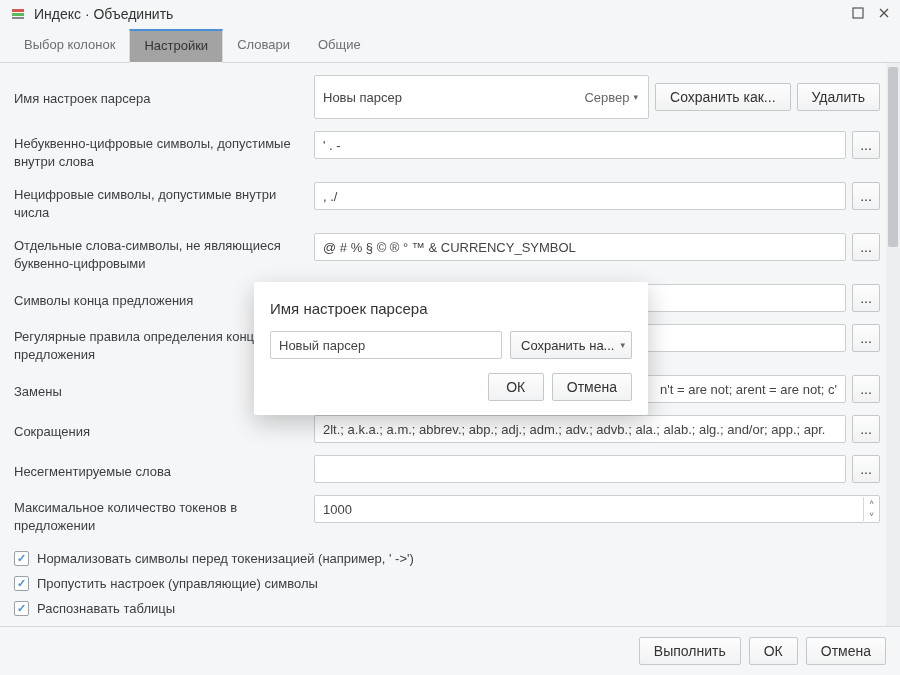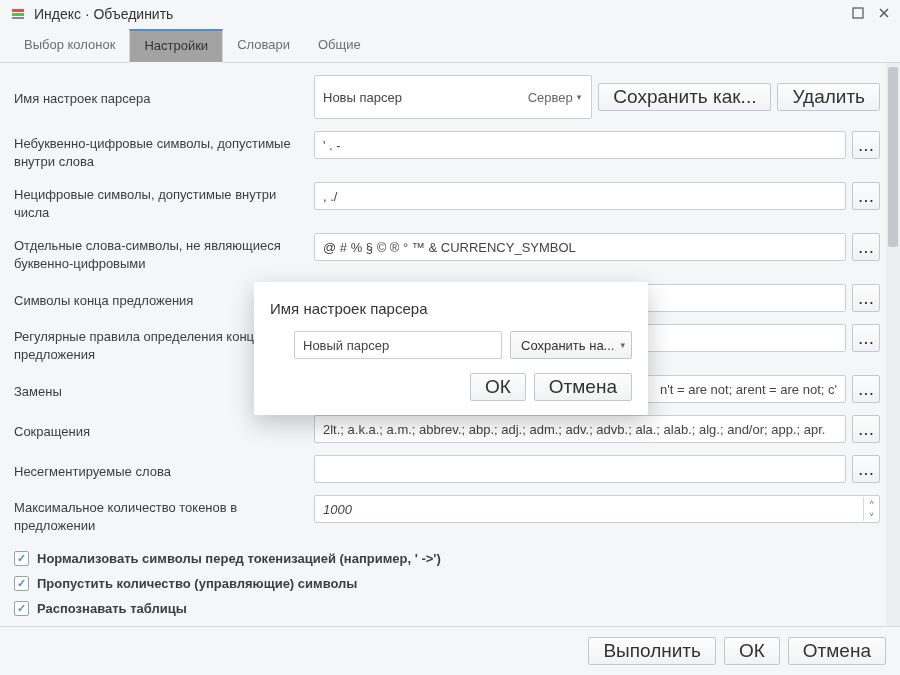--- a/index.html
+++ b/index.html
@@ -123,47 +123,46 @@
   }
   .combo .combo-text { flex:1; color:#444; }
   .combo .combo-side { display:flex; align-items:center; gap:4px; color:#666; cursor:pointer; padding:0 6px; }
   .btn {
     height: 28px;
     padding: 0 14px;
     border: 1px solid #c3c8cd;
     background: linear-gradient(#fdfdfd,#f1f2f3);
     border-radius: 2px;
     cursor: pointer;
-    font-size: 19px;
+    font-size: 14px;
     color: #333;
     display:inline-flex; align-items:center; justify-content:center;
   }
   .dots-btn {
     width: 28px;
     padding:0;
     flex-shrink:0;
   }
   .spinner {
     flex:1;
     display:flex;
     height:28px;
     border:1px solid #c9ced3;
     background:#fff;
     border-radius:2px;
     align-items:center;
   }
-  .spinner .spin-text { flex:1; padding:0 8px; color:#444;font-style:italic;}
+  .spinner .spin-text { flex:1; padding:0 8px; color:#444;}
   .spinner .spin-btns { display:flex; flex-direction:column; border-left:1px solid #d6d9dc;}
   .spinner .spin-btns span { font-size:8px; line-height:1; padding:2px 5px; cursor:pointer; color:#666;}
   .check-row {
     display:flex;
     align-items:center;
     gap:8px;
     padding: 5px 0;
-    font-weight: bold;
   }
   .check {
     width:15px; height:15px;
     border:1px solid #9aa2a9;
     border-radius:2px;
     background:#fff;
     display:inline-flex;
     align-items:center; justify-content:center;
     flex-shrink:0;
     cursor:pointer;
@@ -194,21 +193,21 @@
     position:absolute;
     top: 282px;
     left: 254px;
     width: 394px;
     background:#fff;
     box-shadow: 0 8px 24px rgba(0,0,0,0.22);
     border-radius:2px;
     padding: 18px 16px 14px;
   }
   .modal-title { font-size:15px; color:#333; margin-bottom:14px;}
-  .modal-row { display:flex; gap:8px; margin-bottom:14px;margin-left:24px;}
+  .modal-row { display:flex; gap:8px; margin-bottom:14px;}
   .modal-input {
     flex:1;
     height:28px;
     border:1px solid #c9ced3;
     background:#fff;
     padding:0 8px;
     font-size:13px;
     color:#444;
     border-radius:2px;
   }
@@ -360,21 +359,21 @@
           </div>
         </div>
       </div>
 
       <div class="check-row">
         <span class="check checked"></span>
         <span>Нормализовать символы перед токенизацией (например, ' -&gt;')</span>
       </div>
       <div class="check-row">
         <span class="check checked"></span>
-        <span>Пропустить количество (управляющие) символы</span>
+        <span>Пропустить настроек (управляющие) символы</span>
       </div>
       <div class="check-row">
         <span class="check checked"></span>
         <span>Распознавать таблицы</span>
       </div>
 
     </div>
     <div class="scrollbar-fake">
       <div class="scrollbar-thumb"></div>
     </div>

